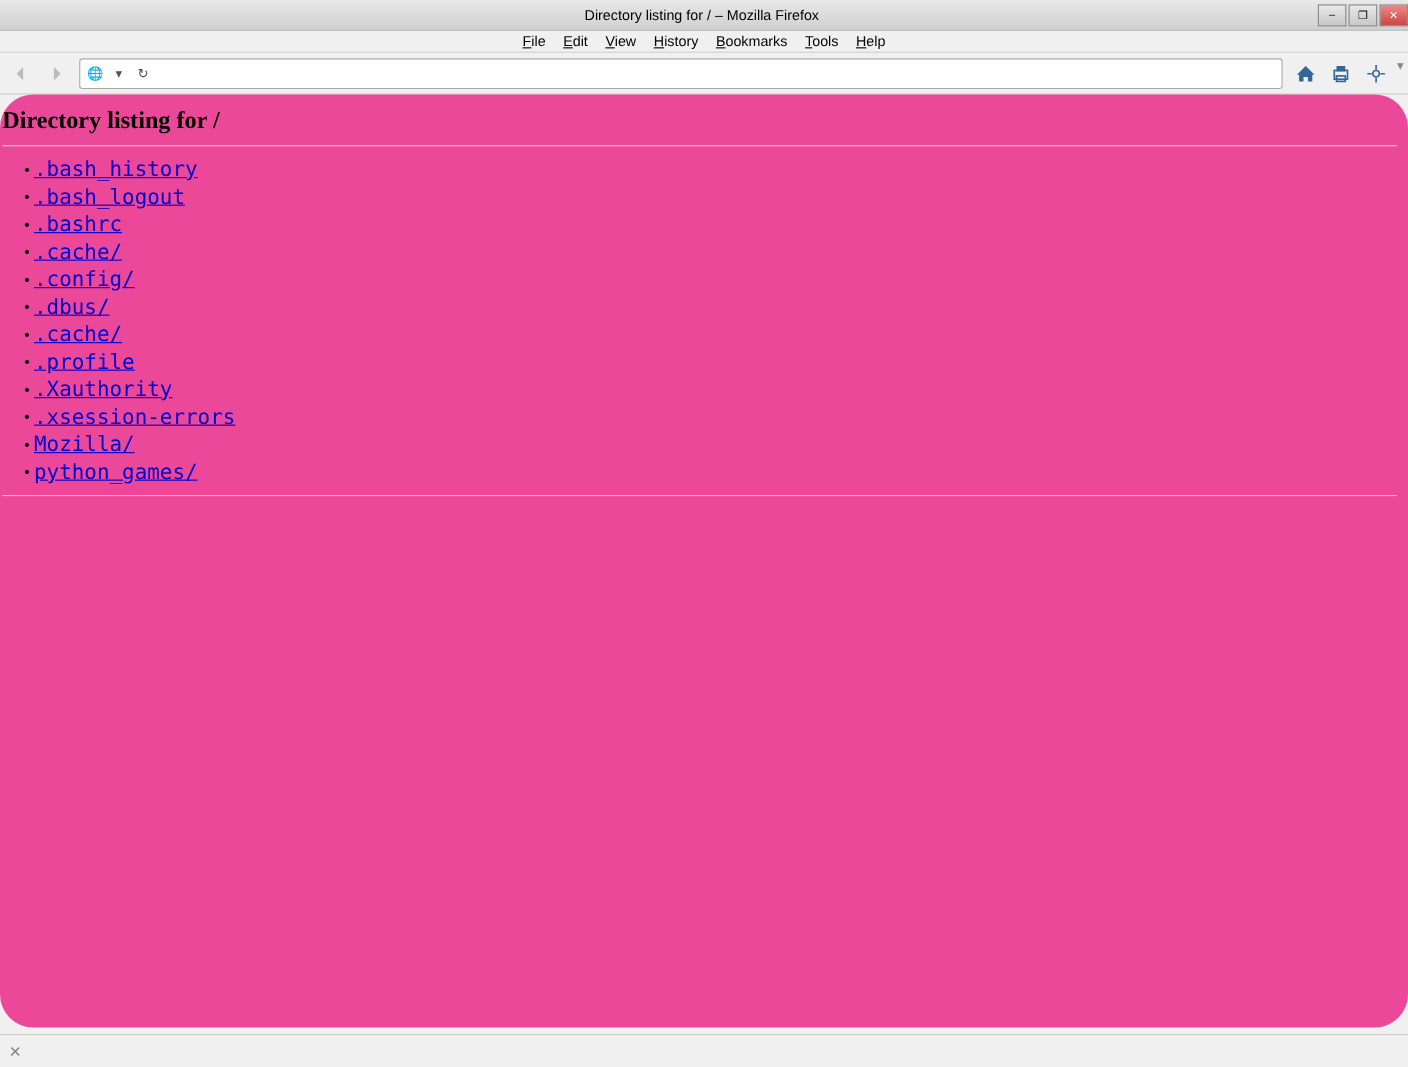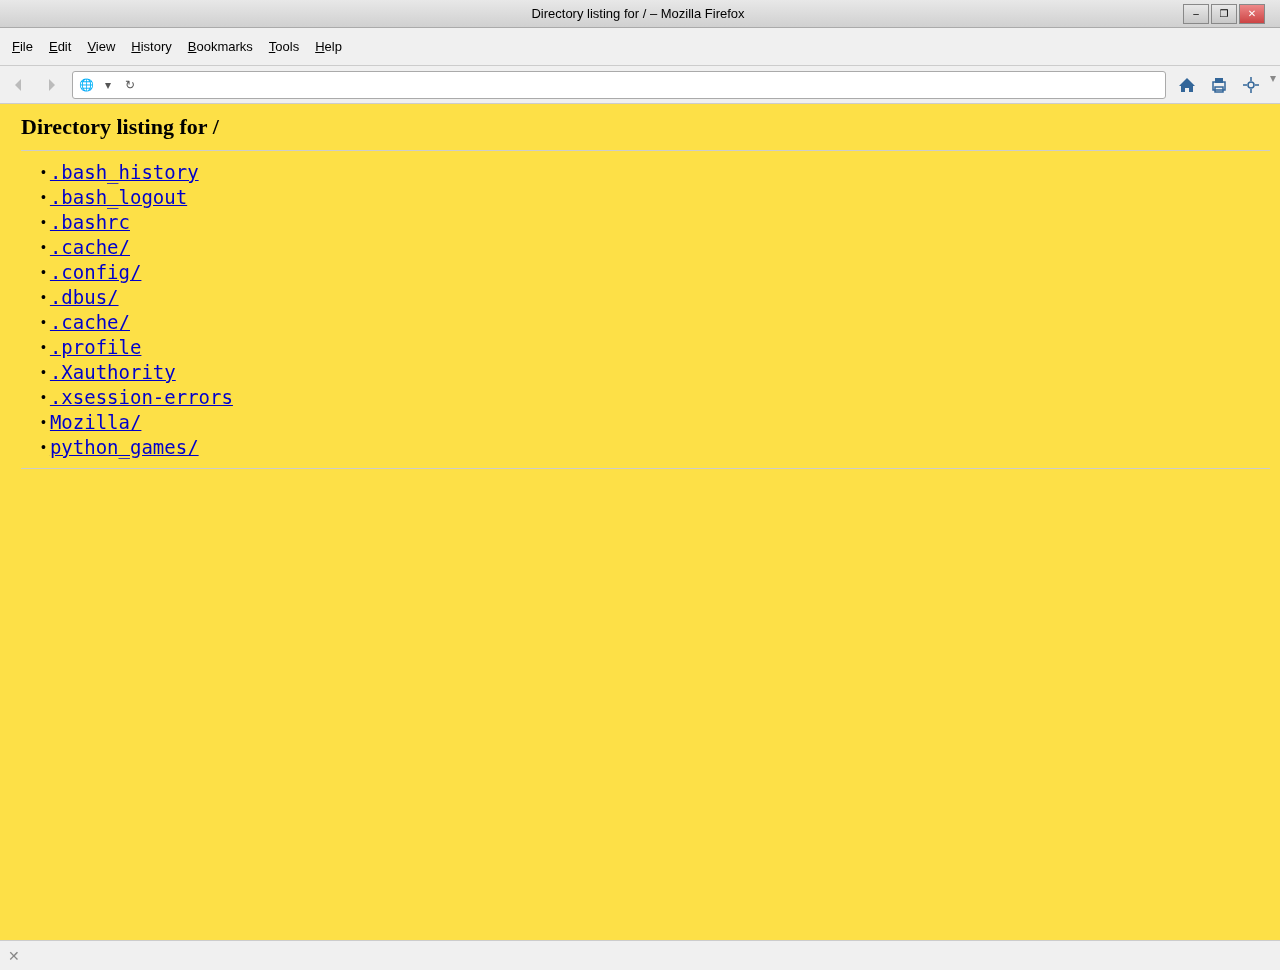--- a/index.html
+++ b/index.html
@@ -15,21 +15,21 @@
     }
 
     
     .title-bar {
       background: linear-gradient(to bottom, #e8e8e8, #d0d0d0);
       height: 28px;
       display: flex;
       align-items: center;
       justify-content: flex-end;
       border-bottom: 1px solid #aaa;
-      padding: 0 15px;
+      padding: 0 0;
     }
     .title-bar-text {
       flex: 1;
       text-align: center;
       font-size: 13px;
       color: #000;
     }
     .window-controls {
       display: flex;
       gap: 2px;
@@ -47,25 +47,26 @@
       color: #000;
     }
     .win-btn.close {
       background: linear-gradient(to bottom, #e88, #c44);
       color: #fff;
     }
 
     
     .menu-bar {
       background: #f0f0f0;
-      height: 38px;
+      height: 20px;
       display: flex;
       align-items: center;
       padding: 0 4px;
       border-bottom: 1px solid #ccc;
+      justify-content: center;
     }
     .menu-item {
       padding: 2px 8px;
       font-size: 13px;
       cursor: pointer;
       border-radius: 3px;
     }
     .menu-item span {
       text-decoration: underline;
     }
@@ -151,24 +152,25 @@
       display: flex;
       align-items: center;
       justify-content: center;
       border-radius: 3px;
       font-size: 16px;
       color: #336699;
     }
 
     
     .content-area {
-      background: #fde047;
-      padding: 10px 10px 10px 21px;
+      background: #ec4899;
+      padding: 10px 10px 10px 2px;
       overflow-y: auto;
       height: calc(970px - 28px - 26px - 38px - 30px);
+      border-radius: 30px;
     }
 
     .page-title {
       font-size: 22px;
       font-weight: bold;
       font-family: 'Times New Roman', serif;
       margin-bottom: 8px;
       padding-bottom: 2px;
     }
 

